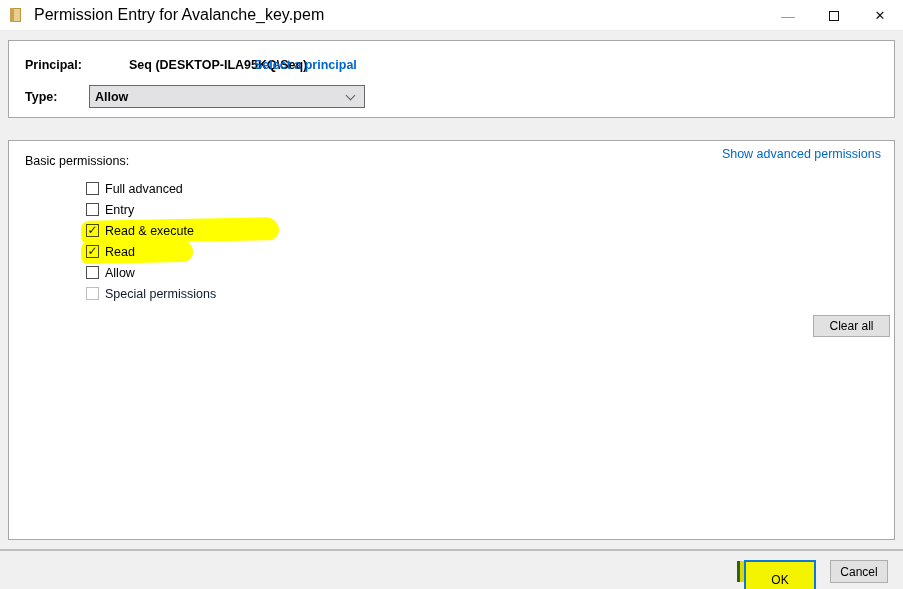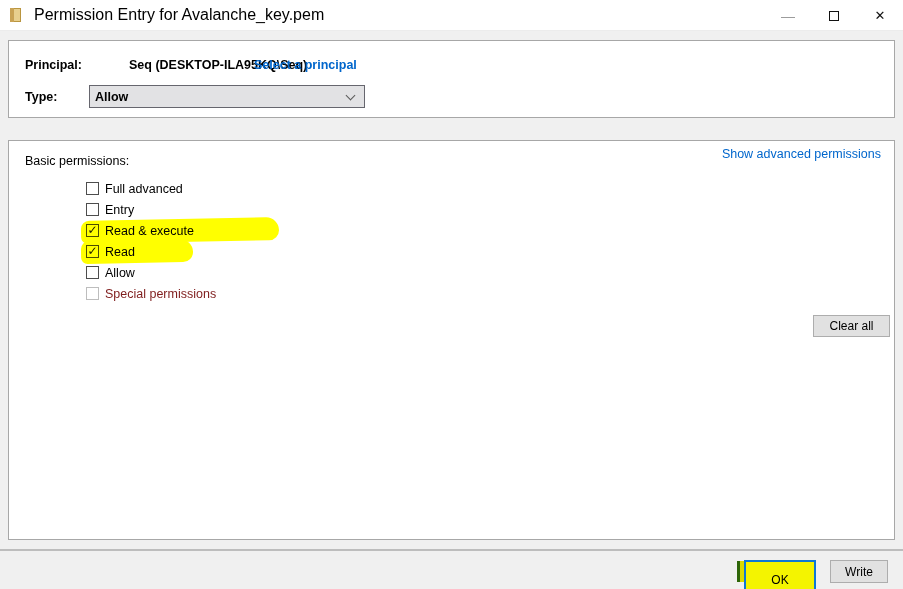--- a/index.html
+++ b/index.html
@@ -36,21 +36,21 @@
   .combo .chev { position:absolute; right:10px; top:6px; width:7px; height:7px;
                  border-right:1.6px solid #5a5a5a; border-bottom:1.6px solid #5a5a5a; transform:rotate(45deg); }
 
   
   .perm-list { position:absolute; left:77px; top:37px; }
   .perm-row { position:relative; display:flex; align-items:center; height:21px; }
   .cb { width:13px; height:13px; border:1px solid #4d4d4d; background:#fff; margin-right:6px;
         display:inline-flex; align-items:center; justify-content:center;
         font-size:12px; font-weight:bold; color:#161616; line-height:13px; }
   .cb.disabled { border-color:#bdbdbd; }
-  .perm-label.disabled { color:#7f1d1d; }
+  .perm-label.disabled { color:#0f172a; }
   .hl { position:absolute; left:-5px; top:-1px; height:23px; background:#ffff00;
         mix-blend-mode:multiply; transform:rotate(-1.1deg); border-radius:9px 14px 11px 7px; }
 
   
   .btn { position:absolute; background:#e1e1e1; border:1px solid #adadad; font-size:12px;
          display:flex; align-items:center; justify-content:center; }
   .btn-clear { left:804px; top:174px; width:77px; height:22px; }
 
   
   .footer-sep { position:absolute; top:549px; left:0; width:903px; height:2px; background:#bdbdbd; }
@@ -123,15 +123,15 @@
           <span class="perm-label disabled">Special permissions</span>
         </div>
       </div>
 
     <div class="btn btn-clear">Clear all</div>
   </div>
 
   <div class="footer-sep"></div>
   <span class="ok-nub"></span>
   <div class="btn btn-ok">OK</div>
-  <div class="btn btn-cancel">Write</div>
+  <div class="btn btn-cancel">Cancel</div>
 
 </div>
 
 </body></html>

